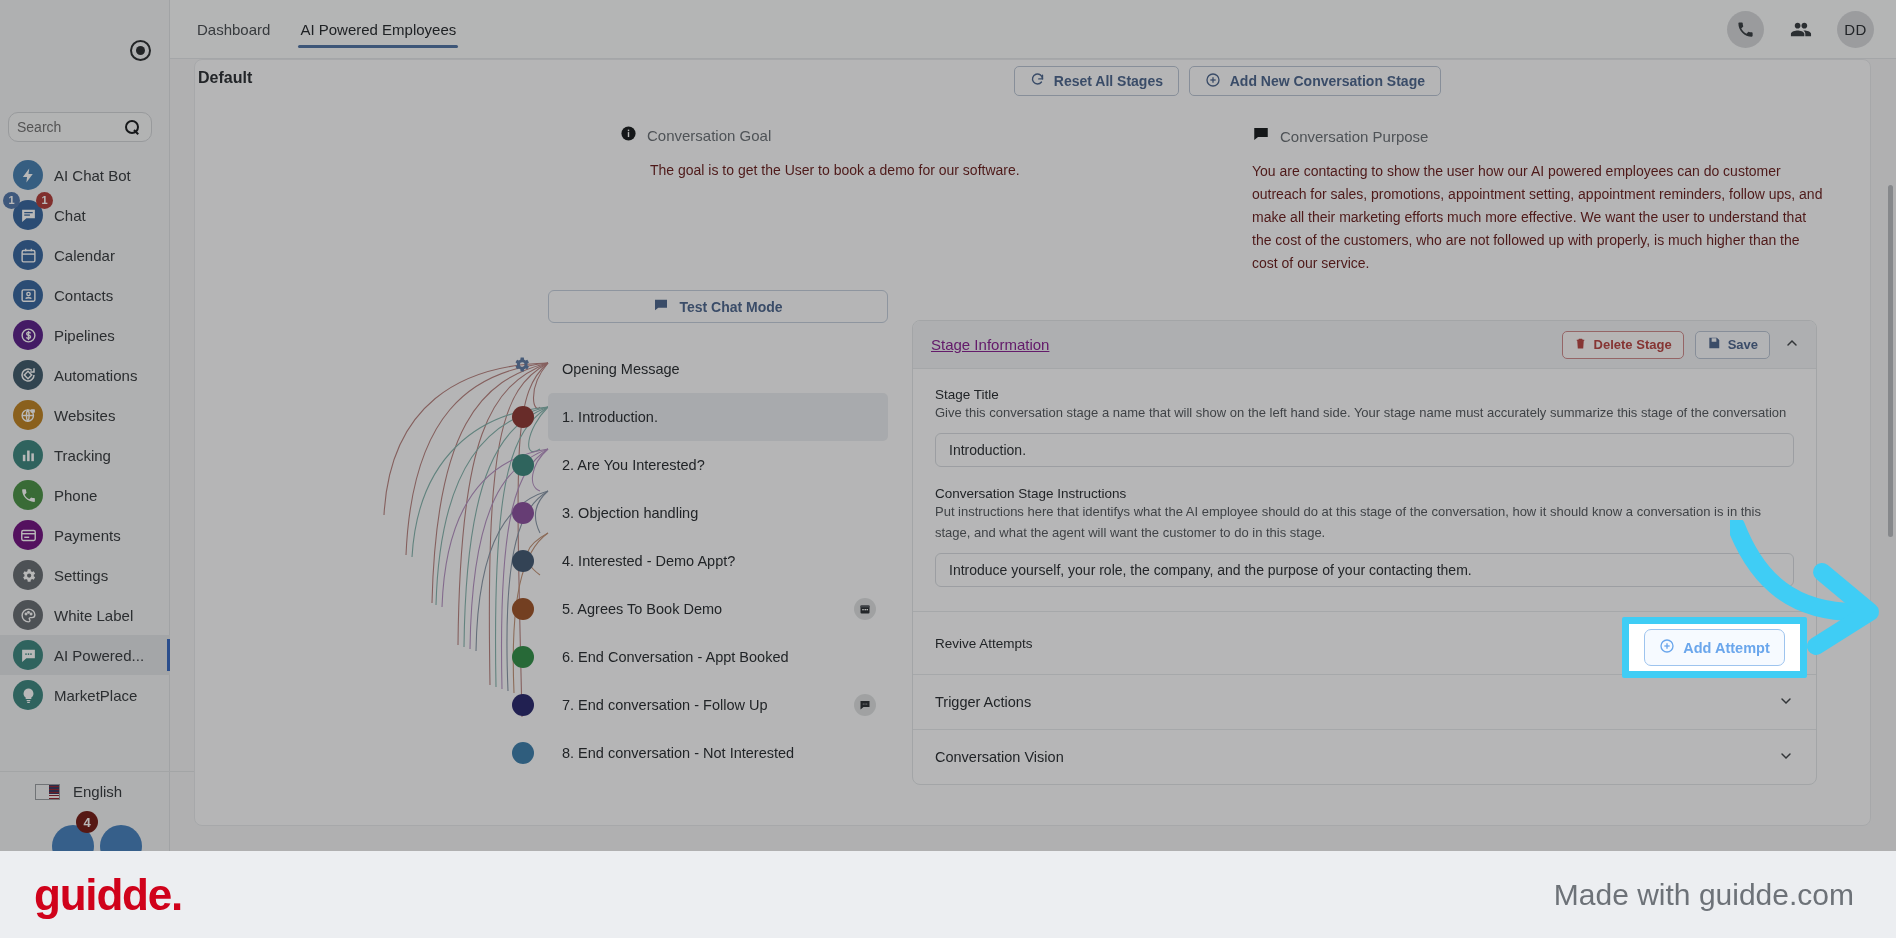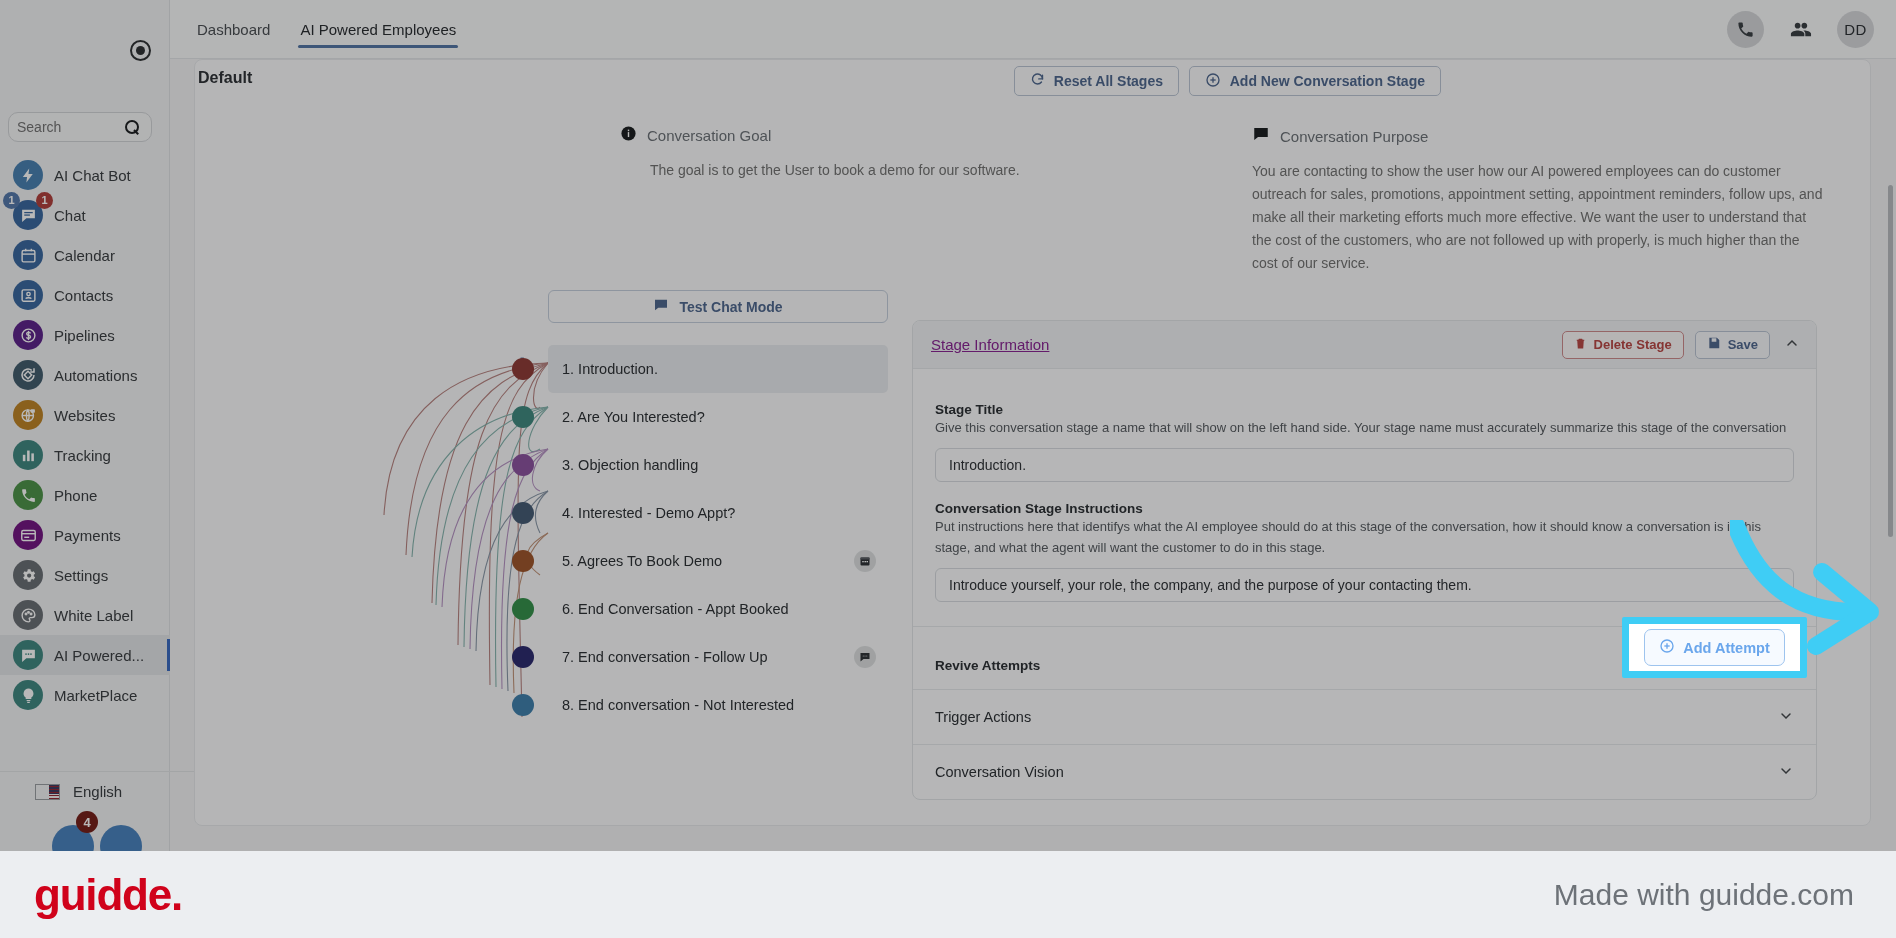--- a/index.html
+++ b/index.html
@@ -143,21 +143,21 @@
     gap:9px; padding:0 15px; color:#4a6a9e; font-size:14px; font-weight:bold;
     cursor:pointer;
   }
   #btn-reset{ right:717px; }
   #btn-addstage{ right:455px; }
 
   
   .goalbox{ position:absolute; }
   .goal-head{ display:flex; align-items:center; gap:10px; }
   .goal-head .t{ font-size:15px; color:#6c737b; }
-  .goal-body{ font-size:14px; color:#737373; line-height:1.64; }
+  .goal-body{ font-size:14px; color:#7f1d1d; line-height:1.64; }
 
   #goal{ left:620px; top:125px; width:470px; }
   #goal .goal-body{ margin-top:13px; margin-left:30px;}
   #purpose{ left:1252px; top:125px; width:575px; }
   #purpose .goal-body{ margin-top:13px; }
 
   
   #testchat{
     position:absolute; left:548px; top:290px; width:340px; height:33px;
     border:1px solid #c2cfe2; border-radius:6px; background:#fbfcfd;
@@ -197,21 +197,21 @@
   #panel-head .ttl{ font-size:15px; color:#a21caf; flex:1;text-decoration:underline; }
   .pbtn{
     height:28px; border-radius:5px; display:flex; align-items:center; gap:7px;
     padding:0 11px; font-size:13px; font-weight:bold; cursor:pointer;
   }
   #btn-delete{ border:1px solid #e0888a; color:#d7413f; background:#fdfafa; }
   #btn-save{ border:1px solid #b9c6da; color:#4a6a9e; background:#f7f9fd; margin-left:11px;}
   #chev-collapse{ margin-left:14px; color:#454b51; cursor:pointer; }
 
   .pbody{ padding:18px 22px 6px 22px; }
-  .flabel{ font-size:13.5px; color:#2d3238; font-weight:bold;margin-top:15px; }
+  .flabel{ font-size:13.5px; color:#2d3238; font-weight:normal; }
   .fhint{ font-size:13px; color:#575d64; line-height:1.62; }
   .finput{
     margin-top:10px; height:34px; border:1px solid #d7dce2; border-radius:6px;
     background:#fcfdfe; display:flex; align-items:center; padding:0 13px;
     font-size:14px; color:#2f343a;
   }
   .frow2{ margin-top:19px; }
 
   #revive{
     margin-top:18px; border-top:1px solid #e6e9ed;
@@ -543,20 +543,23 @@
     </g>
   </svg>
 
   <span id="gearicon">
     <svg width="19" height="19" viewBox="0 0 24 24" fill="currentColor">
         <path d="M19.4 13a7.8 7.8 0 0 0 0-2l2-1.6-2-3.4-2.4 1a7.6 7.6 0 0 0-1.7-1L14.9 3h-4l-.4 2.9c-.6.3-1.2.6-1.7 1l-2.4-1-2 3.4L6.4 11a7.8 7.8 0 0 0 0 2l-2 1.6 2 3.4 2.4-1c.5.4 1.1.8 1.7 1l.4 2.9h4l.4-2.9c.6-.3 1.2-.6 1.7-1l2.4 1 2-3.4-2-1.6zM12.9 15a3 3 0 1 1 0-6 3 3 0 0 1 0 6z"></path>
       </svg>
   </span>
 
   <div id="stages">
+    <div class="srow">
+      <span class="lab">Opening Message</span>
+    </div>
   <div class="srow on">
         <span class="sdot" style="background: rgb(167, 55, 50);"></span>
         <span class="lab">1. Introduction.</span>
       </div>
       <div class="srow">
         <span class="sdot" style="background: rgb(47, 144, 131);"></span>
         <span class="lab">2. Are You Interested?</span>
       </div>
       <div class="srow">
         <span class="sdot" style="background: rgb(154, 79, 181);"></span>

